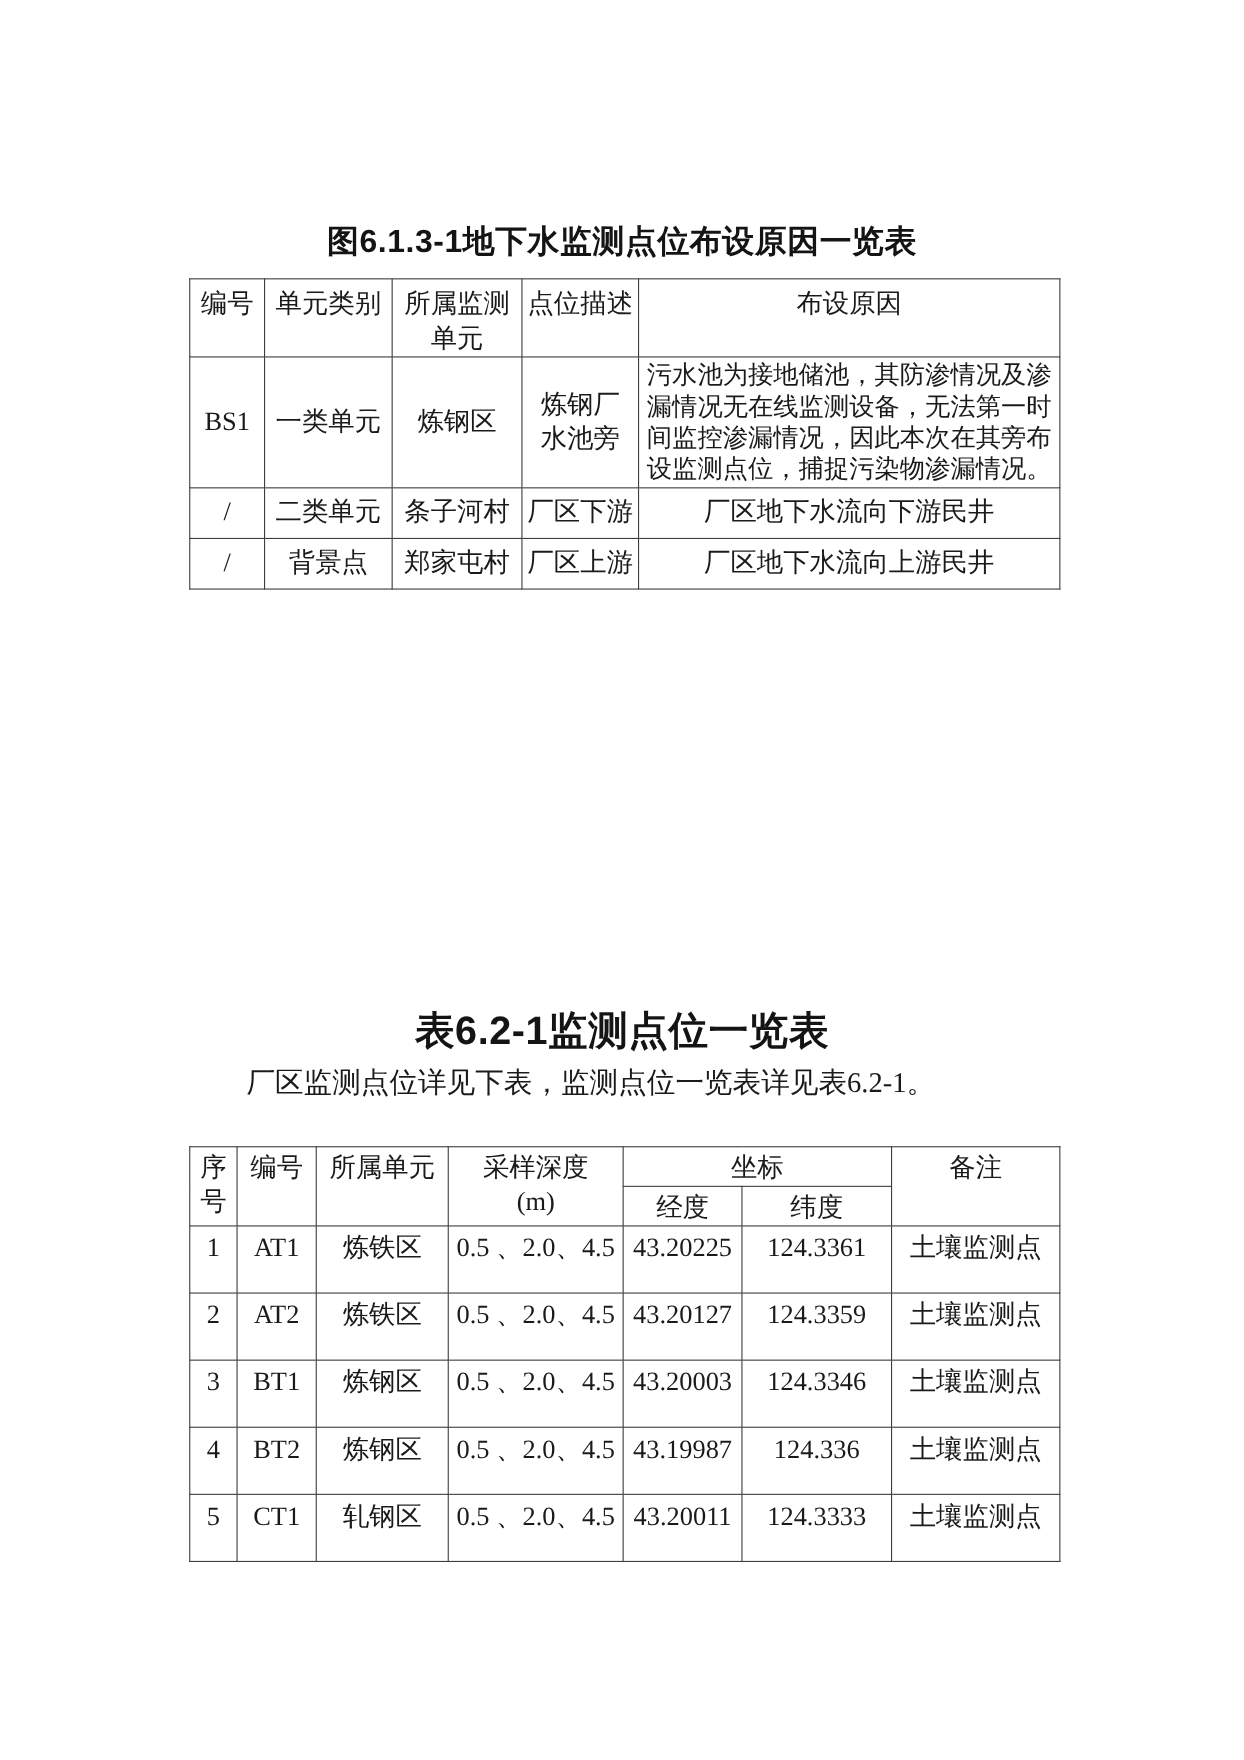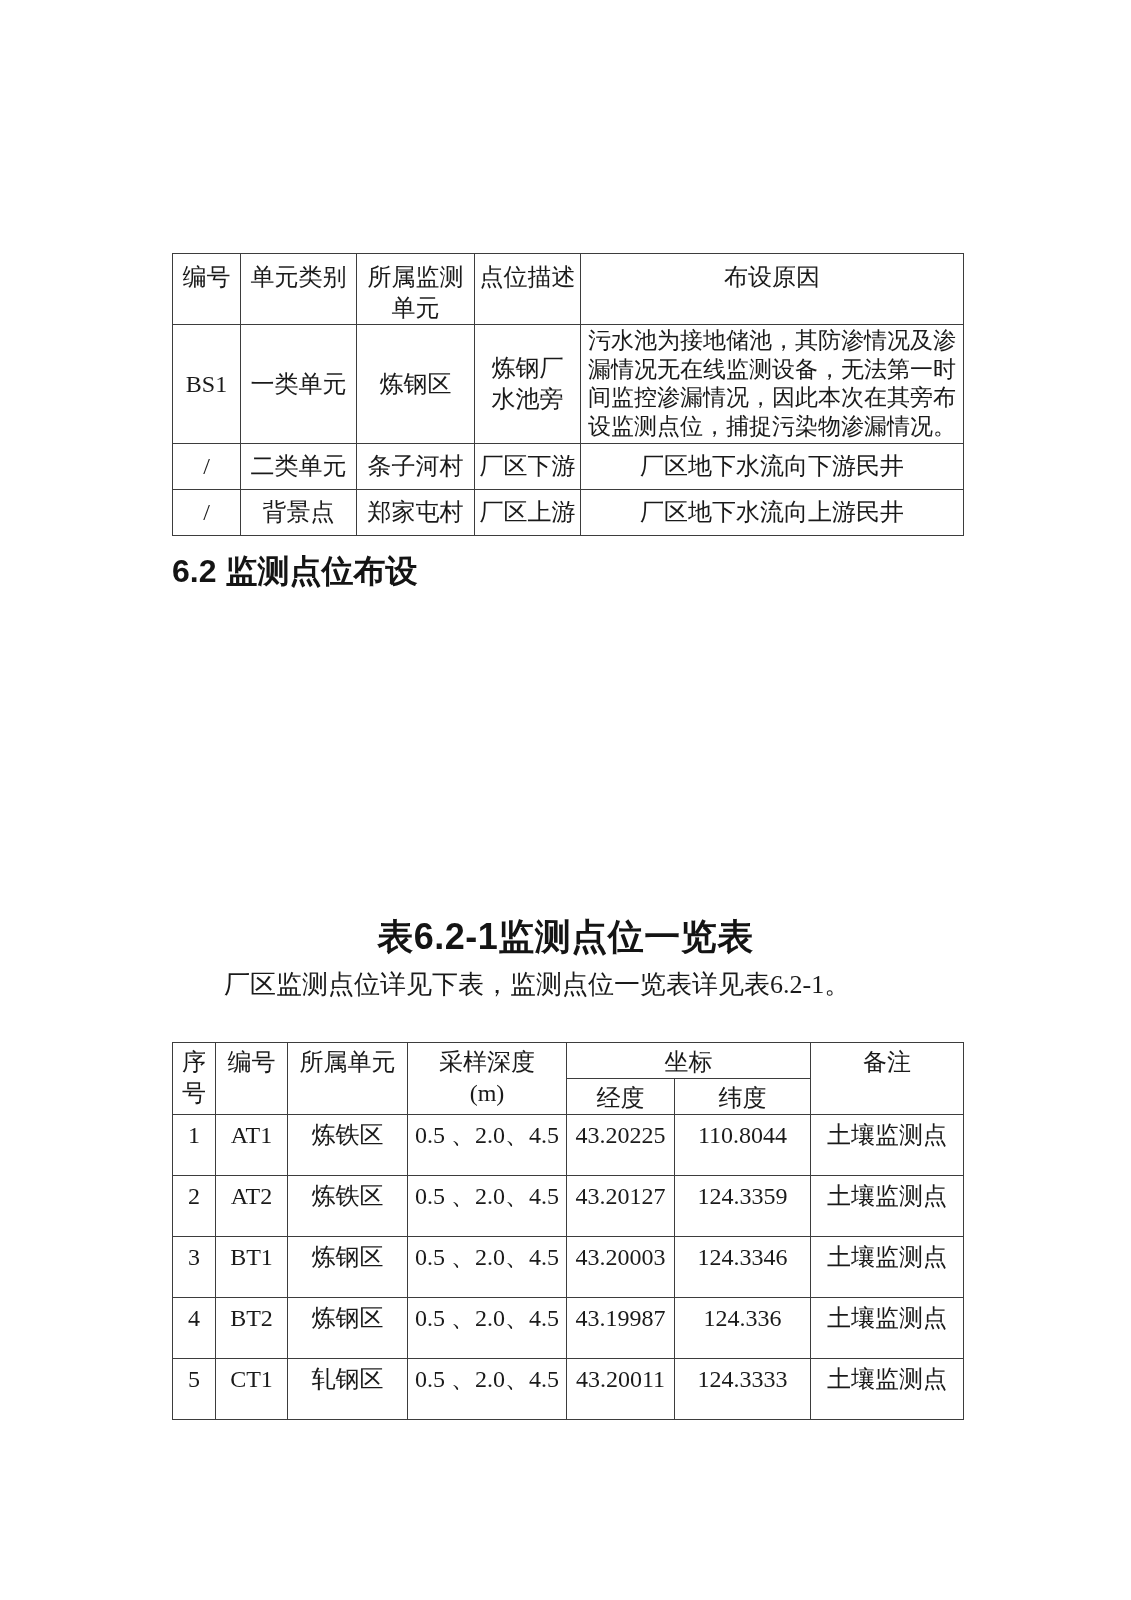--- a/index.html
+++ b/index.html
@@ -56,20 +56,21 @@
     top:1484px; left:0; width:1131px; text-align:center;
     font-family:"Liberation Sans","DejaVu Sans",sans-serif;
     font-size:23px; color:#111;
   }
 </style>
 </head>
 <body>
 
 <div class="sheet">
 
+  <div id="title1" class="abs doc-title">图6.1.3-1地下水监测点位布设原因一览表</div>
 
   <table id="table1" class="abs">
     <colgroup>
       <col style="width:68px">
         <col style="width:116px">
         <col style="width:118px">
       <col style="width:106px">
         <col style="width:383px">
     </colgroup>
     <thead>
@@ -99,21 +100,20 @@
       <tr class="row-sm">
         <td>/</td>
         <td>背景点</td>
         <td>郑家屯村</td>
         <td>厂区上游</td>
         <td>厂区地下水流向上游民井</td>
       </tr>
     </tbody>
   </table>
 
-  <div id="section-heading" class="abs">6.2 监测点位布设</div>
 
 
   <div id="para2" class="abs body-text">厂区监测点位详见下表，监测点位一览表详见表6.2-1。</div>
 
   <div id="title2" class="abs doc-title">表6.2-1监测点位一览表</div>
 
   <table id="table2" class="abs">
     <colgroup>
       <col style="width:43px">
         <col style="width:72px">
@@ -140,21 +140,21 @@
         <th>纬度</th>
       </tr>
     </thead>
     <tbody>
       <tr>
         <td>1</td>
         <td>AT1</td>
         <td>炼铁区</td>
         <td>0.5 、2.0、4.5</td>
         <td>43.20225</td>
-        <td>110.8044</td>
+        <td>124.3361</td>
         <td>土壤监测点</td>
       </tr>
       <tr>
         <td>2</td>
         <td>AT2</td>
         <td>炼铁区</td>
         <td>0.5 、2.0、4.5</td>
         <td>43.20127</td>
         <td>124.3359</td>
         <td>土壤监测点</td>

